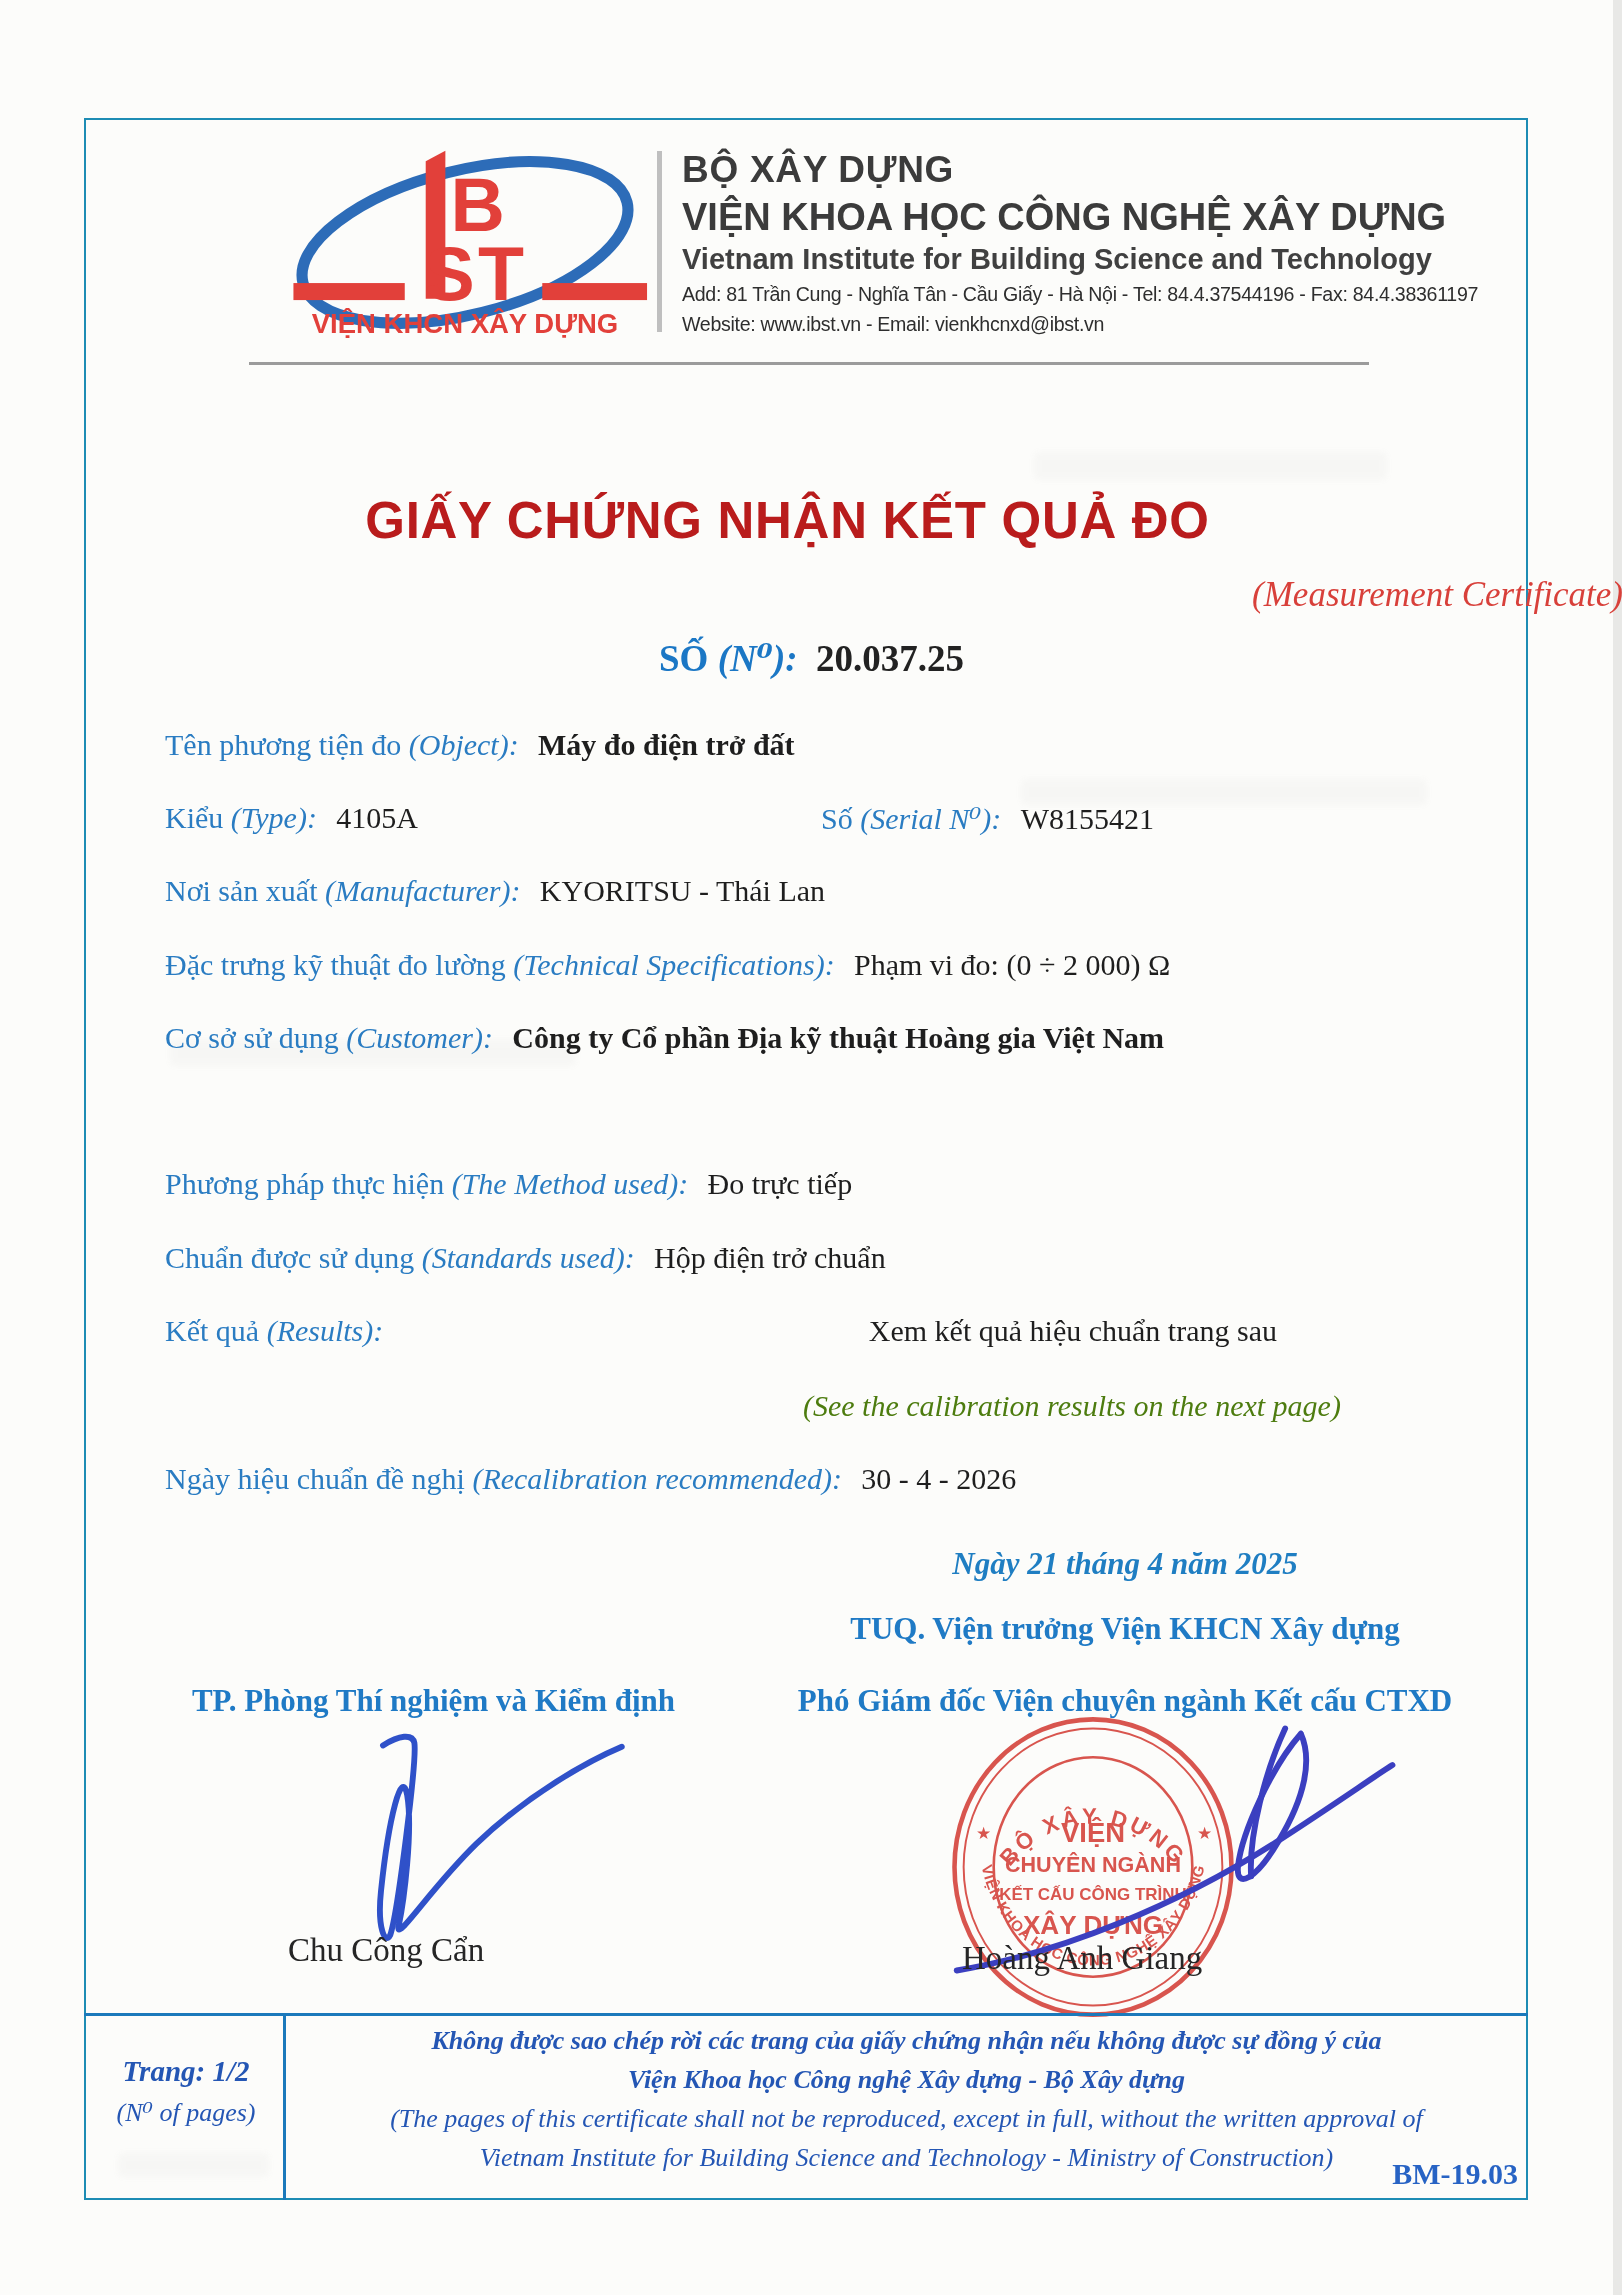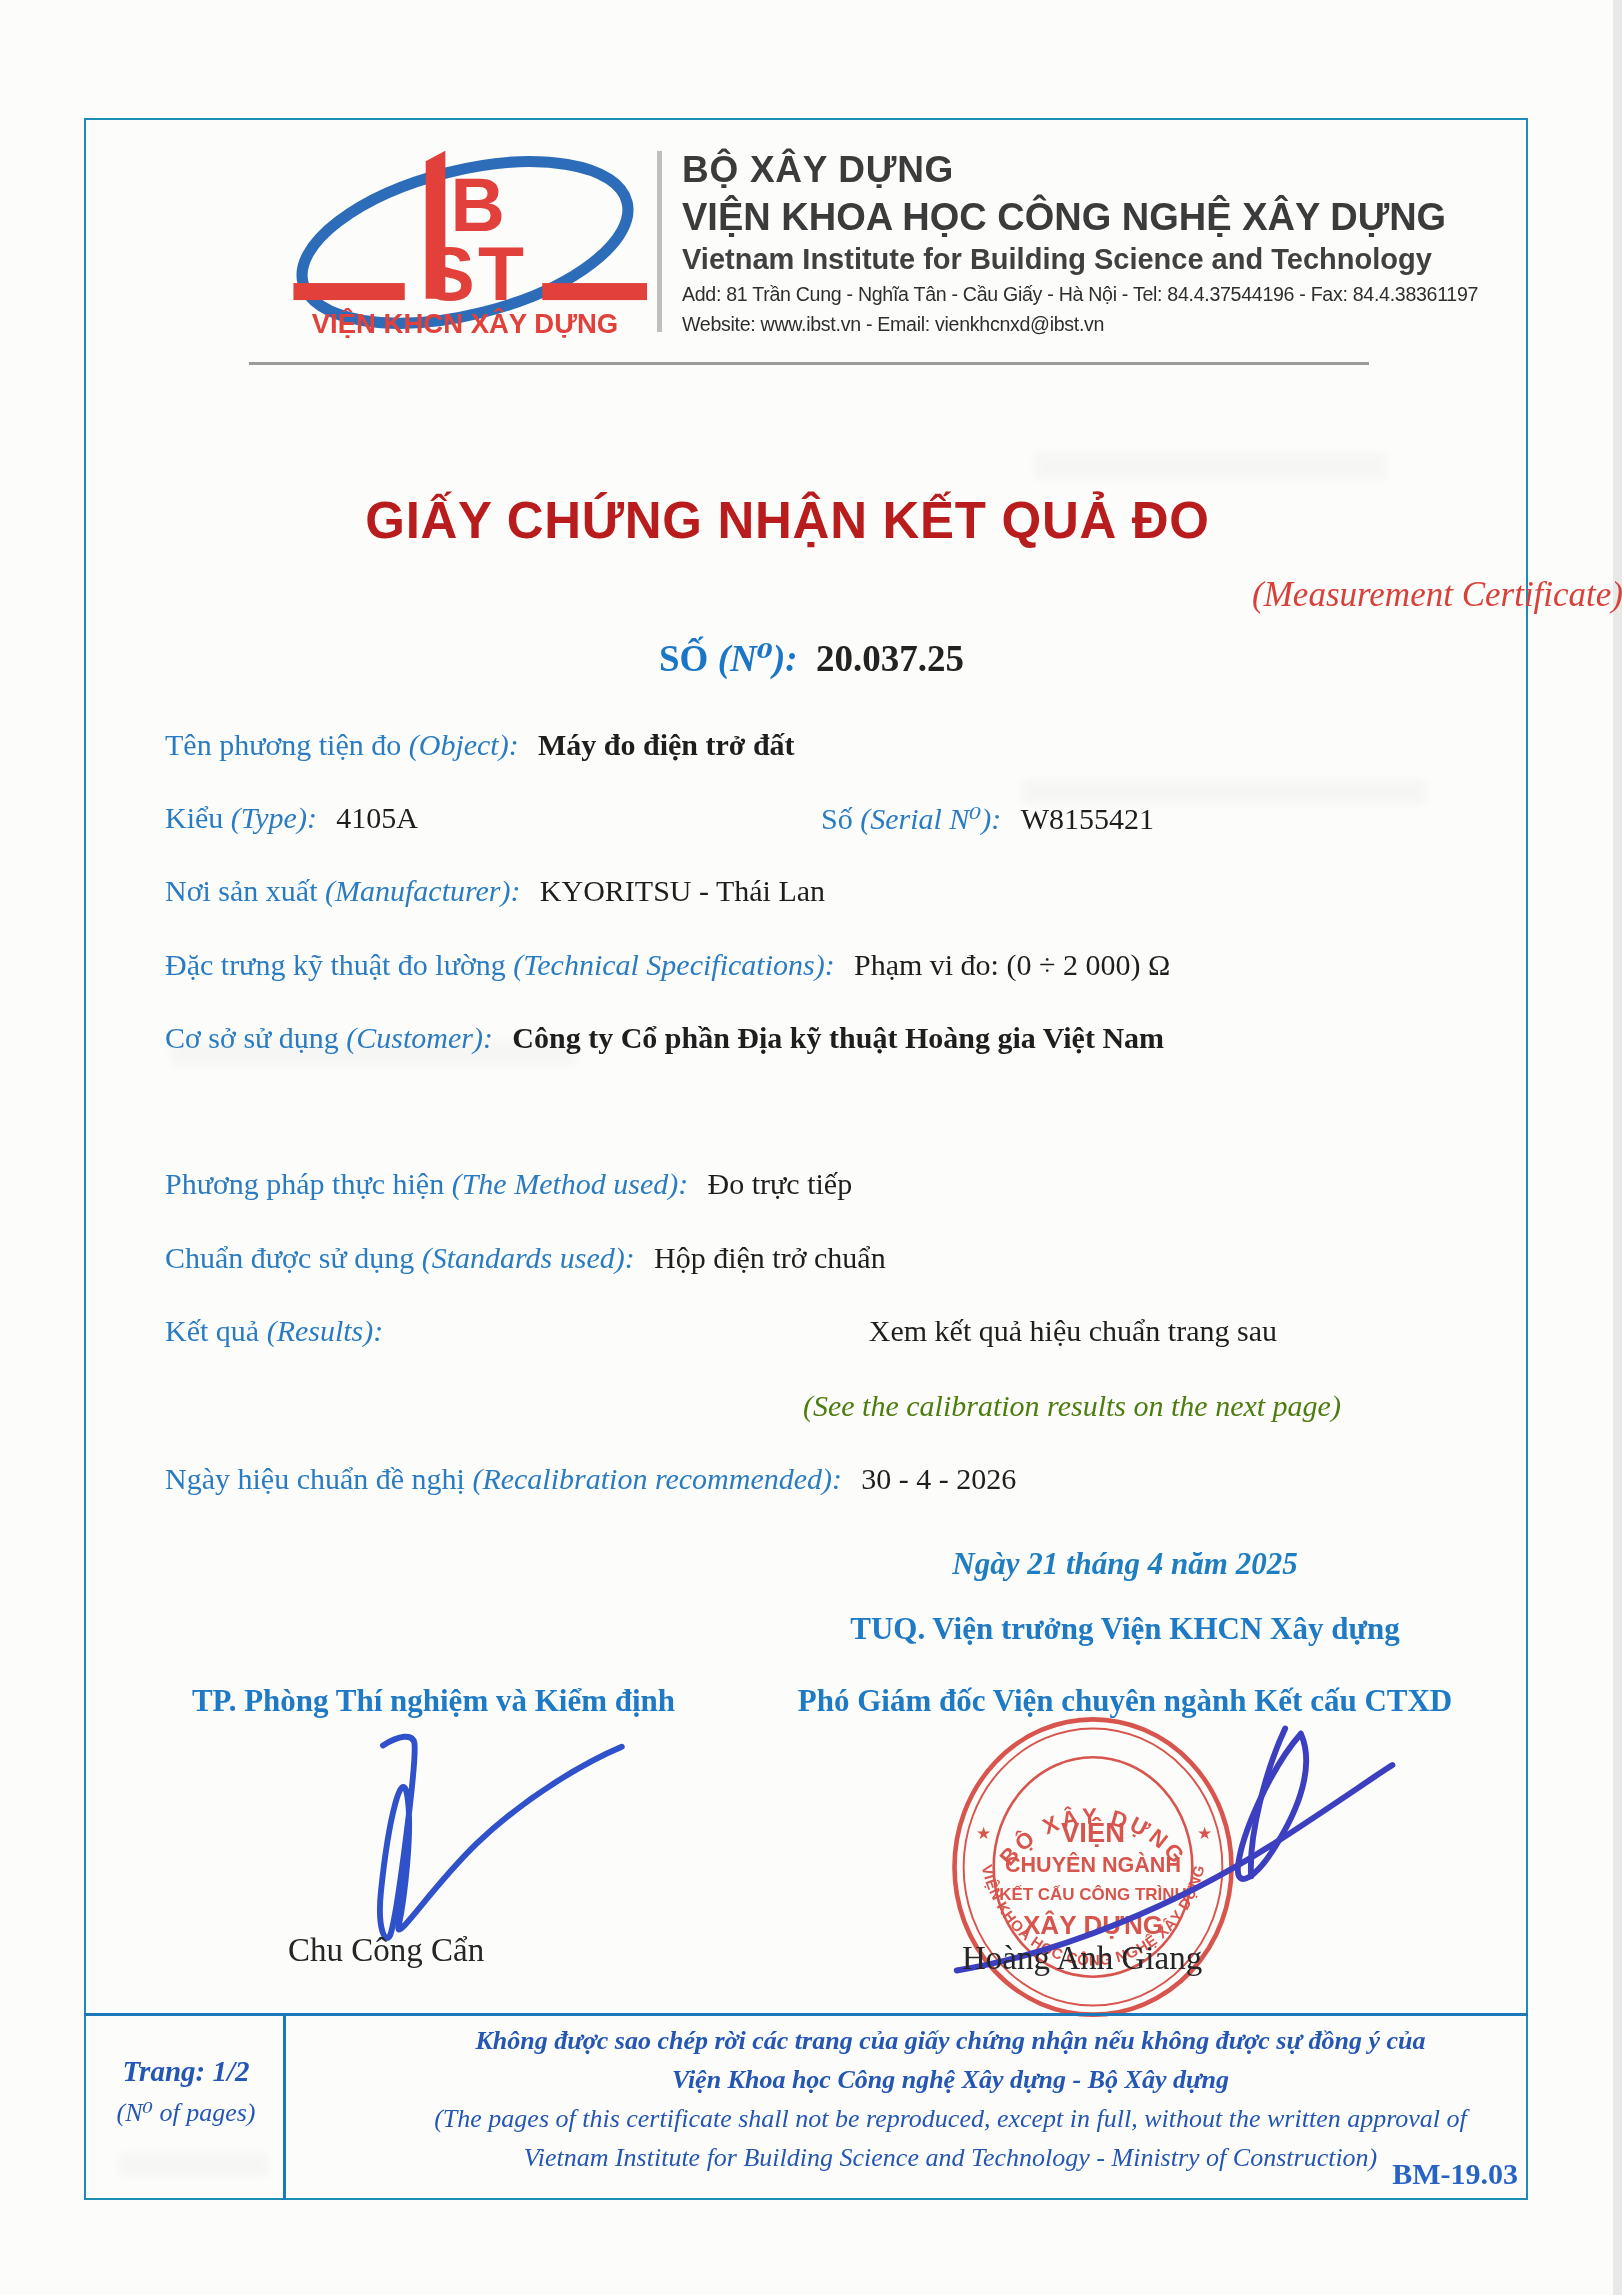--- a/index.html
+++ b/index.html
@@ -53,21 +53,21 @@
 
   .stamp-wrap{position:absolute;left:946px;top:1713px;opacity:0.9;}
   .sigs{position:absolute;left:0;top:0;width:1623px;height:2295px;pointer-events:none;}
 
   
   .ft-top{position:absolute;left:84px;top:2013px;width:1444px;height:2.6px;background:#1b79bb;}
   .ft-div{position:absolute;left:283px;top:2013px;width:2.6px;height:187px;background:#1b79bb;}
   .ft-left{position:absolute;left:88px;top:2055px;width:196px;text-align:center;color:#2456b4;}
   .ft-page{font-size:29px;font-weight:bold;font-style:italic;}
   .ft-pages-note{font-size:26px;font-style:italic;margin-top:9.2px;}
-  .ft-right{position:absolute;left:286px;top:2021px;width:1241px;text-align:center;color:#2456b4;padding-left:44px;}
+  .ft-right{position:absolute;left:286px;top:2021px;width:1241px;text-align:center;color:#2456b4;}
   .ft-line{font-size:26px;font-style:italic;line-height:39px;white-space:nowrap;}
   .ft-bold{font-weight:bold;}
   .form-code{position:absolute;right:105px;top:2157px;font-size:30px;font-weight:bold;color:#2763c4;}
 </style>
 </head>
 <body>
 
 <div class="page">
   <div class="scan-edge"></div>
 

